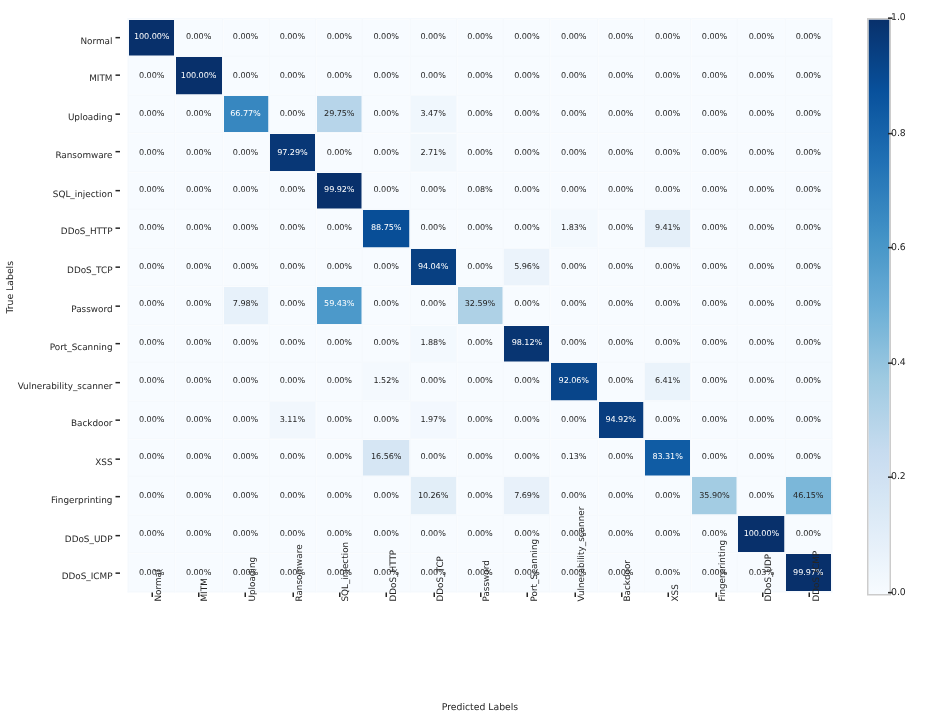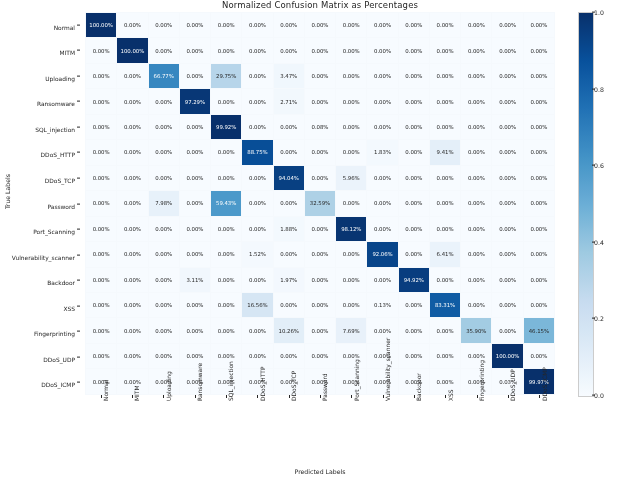--- a/index.html
+++ b/index.html
@@ -167,21 +167,20 @@
     height: 0.8px;
     background: #262626;
     transform: translateY(-50%);
   }
 </style>
 </head>
 <body>
 
 <div id="figure">
 
-  <div id="title">Normalized Confusion Matrix as Percentages</div>
 
   <div class="ylabels" id="ylabels">
       <div class="ytick" style="top: 12.7667px;">Normal</div>
       <div class="ytick-dash" style="top: 12.7667px;"></div>
       <div class="ytick" style="top: 38.3px;">MITM</div>
       <div class="ytick-dash" style="top: 38.3px;"></div>
       <div class="ytick" style="top: 63.8333px;">Uploading</div>
       <div class="ytick-dash" style="top: 63.8333px;"></div>
       <div class="ytick" style="top: 89.3667px;">Ransomware</div>
       <div class="ytick-dash" style="top: 89.3667px;"></div>

